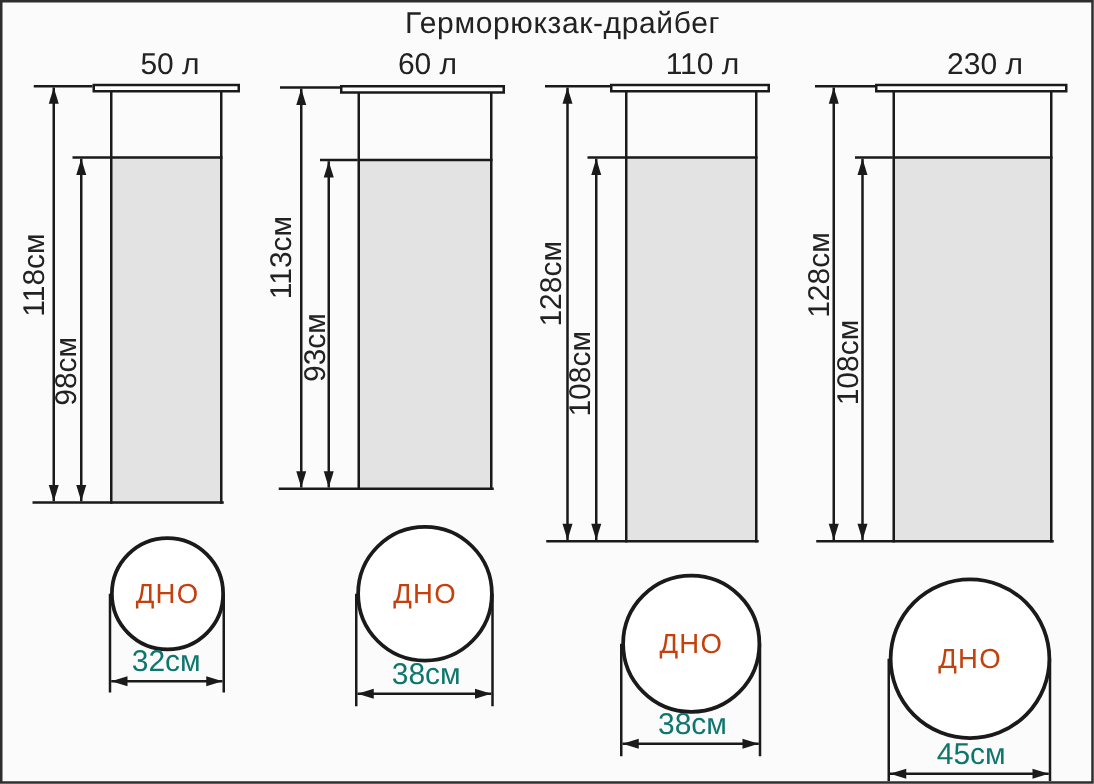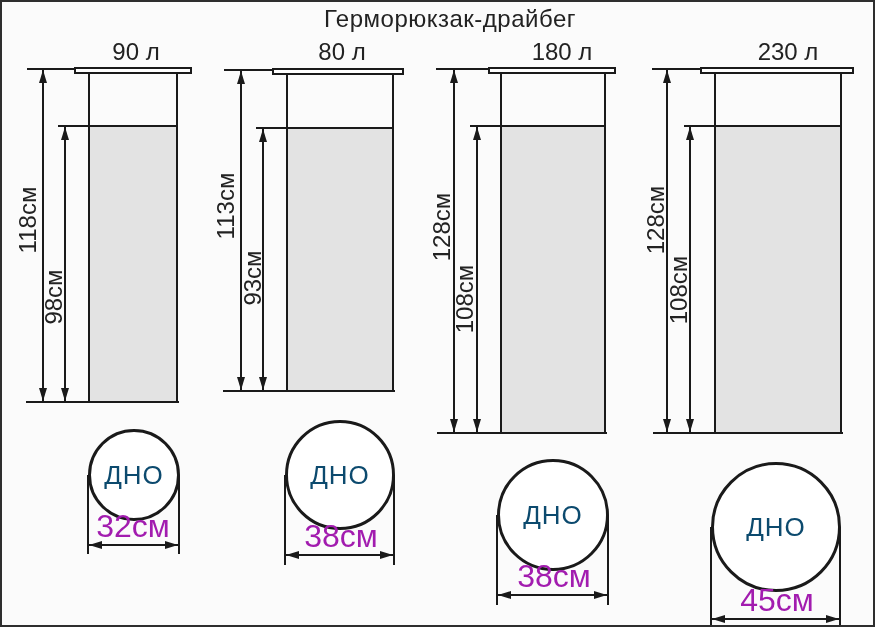--- a/index.html
+++ b/index.html
@@ -12,21 +12,21 @@
   #canvas{
     position:relative;width:875px;height:627px;background:var(--bg);
     border:2px solid #2e2e2e;box-sizing:border-box;overflow:hidden;
   }
   .clabel{position:absolute;transform:translate(-50%,-50%);white-space:nowrap;
     font-size:24px;line-height:1;color:#222;}
   .title{font-size:24px;letter-spacing:0.5px;}
   .rlabel{position:absolute;transform:translate(-50%,-50%) rotate(-90deg);
     white-space:nowrap;font-size:24px;line-height:1;color:#222;}
   .dlabel{position:absolute;transform:translate(-50%,-100%);white-space:nowrap;
-    font-size:32px;line-height:1;color:#a21caf;}
+    font-size:24px;line-height:1;color:#0f766e;}
   .hline{position:absolute;height:2px;background:var(--ln);}
   .vline{position:absolute;width:2px;background:var(--ln);}
   .lid{position:absolute;height:7px;border:2px solid var(--ln);background:#fff;box-sizing:border-box;}
   .body{position:absolute;border-left:2px solid var(--ln);border-right:2px solid var(--ln);
     box-sizing:border-box;background:transparent;}
   .fill{position:absolute;background:var(--gray);border-top:2px solid var(--ln);box-sizing:border-box;}
   .vdim{position:absolute;width:2px;background:var(--ln);}
   .vdim::before{content:"";position:absolute;top:0;left:50%;transform:translateX(-50%);
     width:0;height:0;border-left:4px solid transparent;border-right:4px solid transparent;
     border-bottom:13px solid var(--ln);}
@@ -35,31 +35,31 @@
     border-top:13px solid var(--ln);}
   .hdim{position:absolute;height:2px;background:var(--ln);}
   .hdim::before{content:"";position:absolute;left:0;top:50%;transform:translateY(-50%);
     width:0;height:0;border-top:4px solid transparent;border-bottom:4px solid transparent;
     border-right:13px solid var(--ln);}
   .hdim::after{content:"";position:absolute;right:0;top:50%;transform:translateY(-50%);
     width:0;height:0;border-top:4px solid transparent;border-bottom:4px solid transparent;
     border-left:13px solid var(--ln);}
   .circle{position:absolute;border:3px solid var(--ln);border-radius:50%;background:#fff;
     box-sizing:border-box;display:flex;align-items:center;justify-content:center;}
-  .dno{font-size:26px;color:#0c4a6e;letter-spacing:1px;}
+  .dno{font-size:22px;color:#c2410c;letter-spacing:1px;}
 </style>
 </head>
 <body>
 
 <div id="canvas">
 
   <div class="clabel title" style="left:448px;top:17px">Герморюкзак-драйбег</div>
 
   <div>
-    <div class="clabel" style="left:134px;top:50px">90 л</div>
+    <div class="clabel" style="left:134px;top:50px">50 л</div>
     <div class="hline" style="left:25px;top:66px;width:49px"></div>
     <div class="lid" style="left:72px;top:65px;width:118px"></div>
     <div class="fill" style="left:86px;top:123px;width:90px;height:278px"></div>
     <div class="body" style="left:86px;top:71px;width:90px;height:330px"></div>
     <div class="hline" style="left:56px;top:123px;width:30px"></div>
     <div class="hline" style="left:24px;top:399px;width:153px"></div>
     <div class="vdim" style="left:40px;top:68px;height:331px"></div>
     <div class="vdim" style="left:62px;top:125px;height:274px"></div>
     <div class="rlabel" style="left:26px;top:218px">118см</div>
     <div class="rlabel" style="left:52px;top:295px">98см</div>
@@ -68,21 +68,21 @@
     <div class="circle" style="left:86px;top:427px;width:92px;height:92px">
       <span class="dno">ДНО</span>
     </div>
     <div class="vline" style="left:85px;top:473px;height:79px"></div>
     <div class="vline" style="left:176px;top:473px;height:79px"></div>
     <div class="hdim" style="left:87px;top:542px;width:89px"></div>
     <div class="dlabel" style="left:131px;top:540px">32см</div>
   </div>
 
   <div>
-    <div class="clabel" style="left:340px;top:50px">80 л</div>
+    <div class="clabel" style="left:340px;top:50px">60 л</div>
     <div class="hline" style="left:222px;top:67px;width:50px"></div>
     <div class="lid" style="left:270px;top:66px;width:132px"></div>
     <div class="fill" style="left:284px;top:125px;width:108px;height:265px"></div>
     <div class="body" style="left:284px;top:72px;width:108px;height:318px"></div>
     <div class="hline" style="left:254px;top:125px;width:30px"></div>
     <div class="hline" style="left:221px;top:388px;width:172px"></div>
     <div class="vdim" style="left:238px;top:69px;height:319px"></div>
     <div class="vdim" style="left:260px;top:127px;height:261px"></div>
     <div class="rlabel" style="left:224px;top:204px">113см</div>
     <div class="rlabel" style="left:251px;top:276px">93см</div>
@@ -91,21 +91,21 @@
     <div class="circle" style="left:283px;top:418px;width:110px;height:110px">
       <span class="dno">ДНО</span>
     </div>
     <div class="vline" style="left:282px;top:473px;height:90px"></div>
     <div class="vline" style="left:391px;top:473px;height:90px"></div>
     <div class="hdim" style="left:284px;top:552px;width:107px"></div>
     <div class="dlabel" style="left:339px;top:550px">38см</div>
   </div>
 
   <div>
-    <div class="clabel" style="left:560px;top:50px">180 л</div>
+    <div class="clabel" style="left:560px;top:50px">110 л</div>
     <div class="hline" style="left:434px;top:66px;width:52px"></div>
     <div class="lid" style="left:486px;top:65px;width:128px"></div>
     <div class="fill" style="left:498px;top:123px;width:106px;height:309px"></div>
     <div class="body" style="left:498px;top:71px;width:106px;height:361px"></div>
     <div class="hline" style="left:468px;top:123px;width:30px"></div>
     <div class="hline" style="left:435px;top:430px;width:170px"></div>
     <div class="vdim" style="left:451px;top:68px;height:362px"></div>
     <div class="vdim" style="left:474px;top:125px;height:305px"></div>
     <div class="rlabel" style="left:440px;top:225px">128см</div>
     <div class="rlabel" style="left:463px;top:297px">108см</div>

